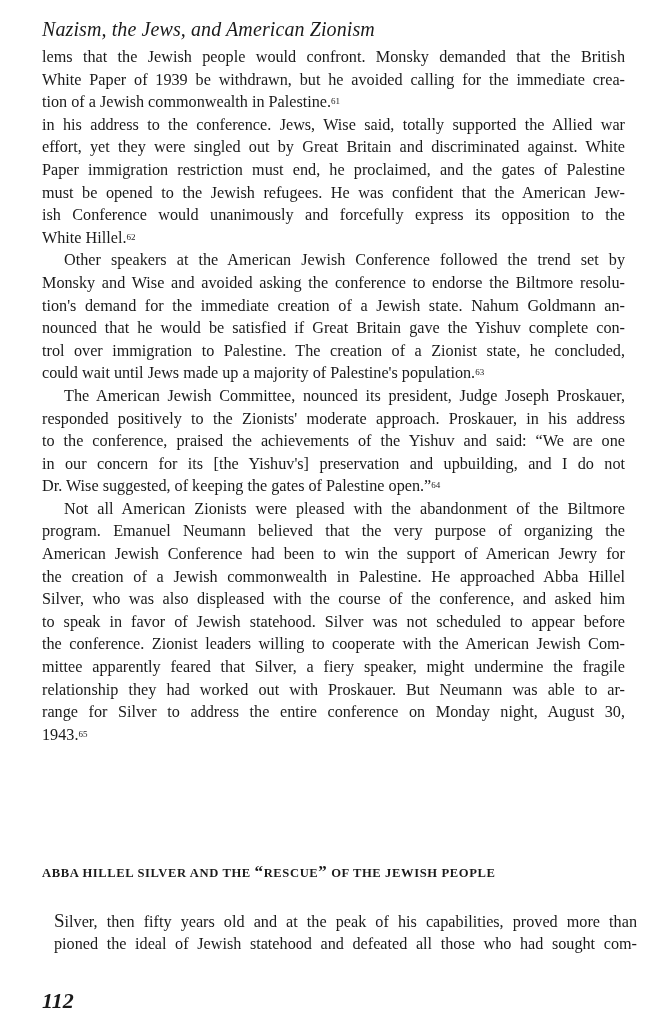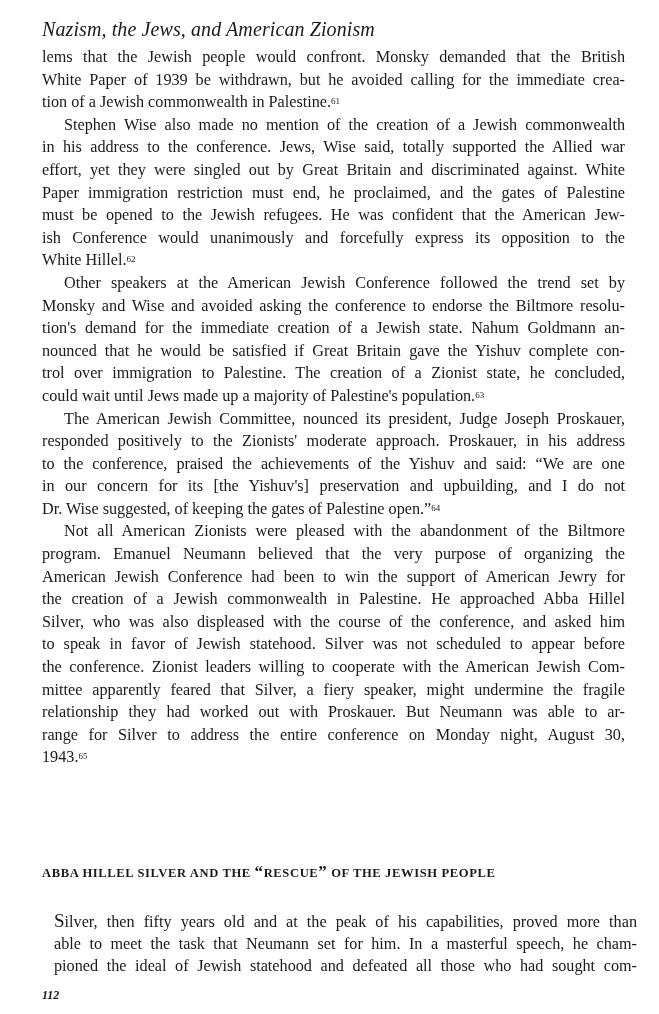--- a/index.html
+++ b/index.html
@@ -8,32 +8,31 @@
   .running-head { position:absolute; left:42px; top:18px; font-style:italic; font-size:20px; letter-spacing:0.1px; }
   .body { position:absolute; left:42px; top:46px; width:583px; font-size:16.2px; line-height:22.6px; text-align:justify; }
   .line { display:block; height:22.6px; white-space:nowrap; text-align:justify; text-align-last:justify; }
   .line.last { text-align-last:left; }
   .line.indent { padding-left:22px; }
   sup { font-size:9px; vertical-align:top; position:relative; top:-1px; }
   .heading { position:absolute; left:42px; top:862px; font-size:12.6px; font-weight:bold; letter-spacing:0.6px; }
   .heading .q { font-size:17px; }
   .body2 { position:absolute; left:42px; top:910px; width:583px; font-size:16.2px; line-height:22.6px;margin-left:12px; }
   .dropcap { font-size:19px; }
-  .folio { position:absolute; left:42px; top:988px; font-style:italic; font-weight:bold; font-size:12px; }
+  .folio { position:absolute; left:42px; top:988px; font-style:italic; font-weight:bold; font-size:22px; }
 </style>
 </head>
 <body>
 
 <div class="running-head">Nazism, the Jews, and American Zionism</div>
 
 <div class="body" id="body">
     <span class="line"><span>lems that the Jewish people would confront. Monsky demanded that the British</span></span>
     <span class="line"><span>White Paper of 1939 be withdrawn, but he avoided calling for the immediate crea-</span></span>
     <span class="line last"><span>tion of a Jewish commonwealth in Palestine.</span><sup>61</sup></span>
-    <span class="line indent"><span>Stephen Wise also made no mention of the creation of a Jewish commonwealth</span></span>
     <span class="line"><span>in his address to the conference. Jews, Wise said, totally supported the Allied war</span></span>
     <span class="line"><span>effort, yet they were singled out by Great Britain and discriminated against. White</span></span>
     <span class="line"><span>Paper immigration restriction must end, he proclaimed, and the gates of Palestine</span></span>
     <span class="line"><span>must be opened to the Jewish refugees. He was confident that the American Jew-</span></span>
     <span class="line"><span>ish Conference would unanimously and forcefully express its opposition to the</span></span>
     <span class="line last"><span>White Hillel.</span><sup>62</sup></span>
     <span class="line indent"><span>Other speakers at the American Jewish Conference followed the trend set by</span></span>
     <span class="line"><span>Monsky and Wise and avoided asking the conference to endorse the Biltmore resolu-</span></span>
     <span class="line"><span>tion's demand for the immediate creation of a Jewish state. Nahum Goldmann an-</span></span>
     <span class="line"><span>nounced that he would be satisfied if Great Britain gave the Yishuv complete con-</span></span>
@@ -56,17 +55,16 @@
     <span class="line"><span>range for Silver to address the entire conference on Monday night, August 30,</span></span>
     <span class="line last"><span>1943.</span><sup>65</sup></span>
   </div>
 
 <div class="heading">
   <span>ABBA HILLEL SILVER AND THE </span><span class="q">“</span><span>RESCUE</span><span class="q">”</span><span> OF THE JEWISH PEOPLE</span>
 </div>
 
 <div class="body2">
   <span class="line"><span class="dropcap">S</span><span>ilver, then fifty years old and at the peak of his capabilities, proved more than</span></span>
-  <span class="line">able to meet the task that Neumann set for him. In a masterful speech, he cham-</span>
   <span class="line">pioned the ideal of Jewish statehood and defeated all those who had sought com-</span>
 </div>
 
 <div class="folio">112</div>
 
 </body></html>

